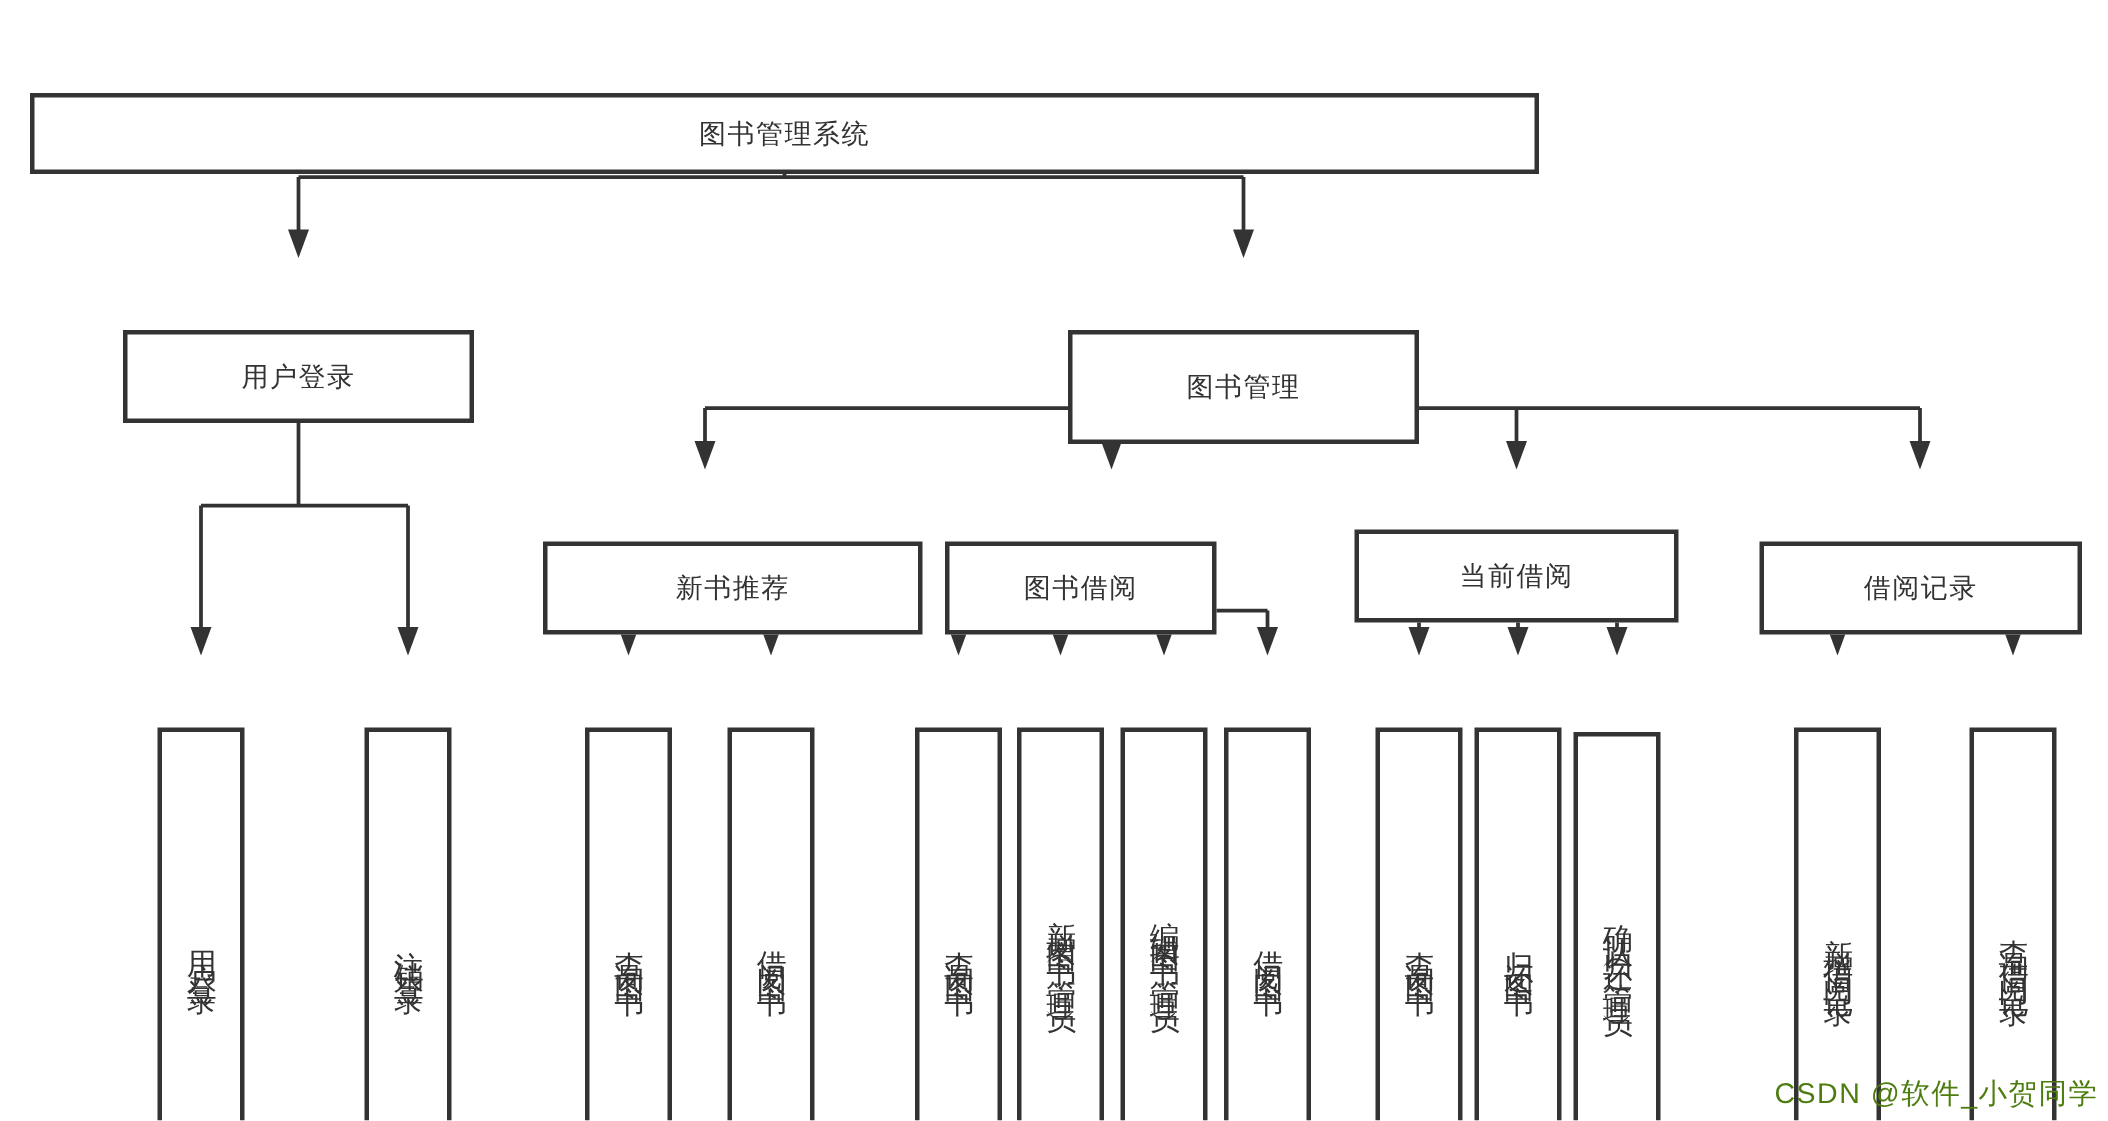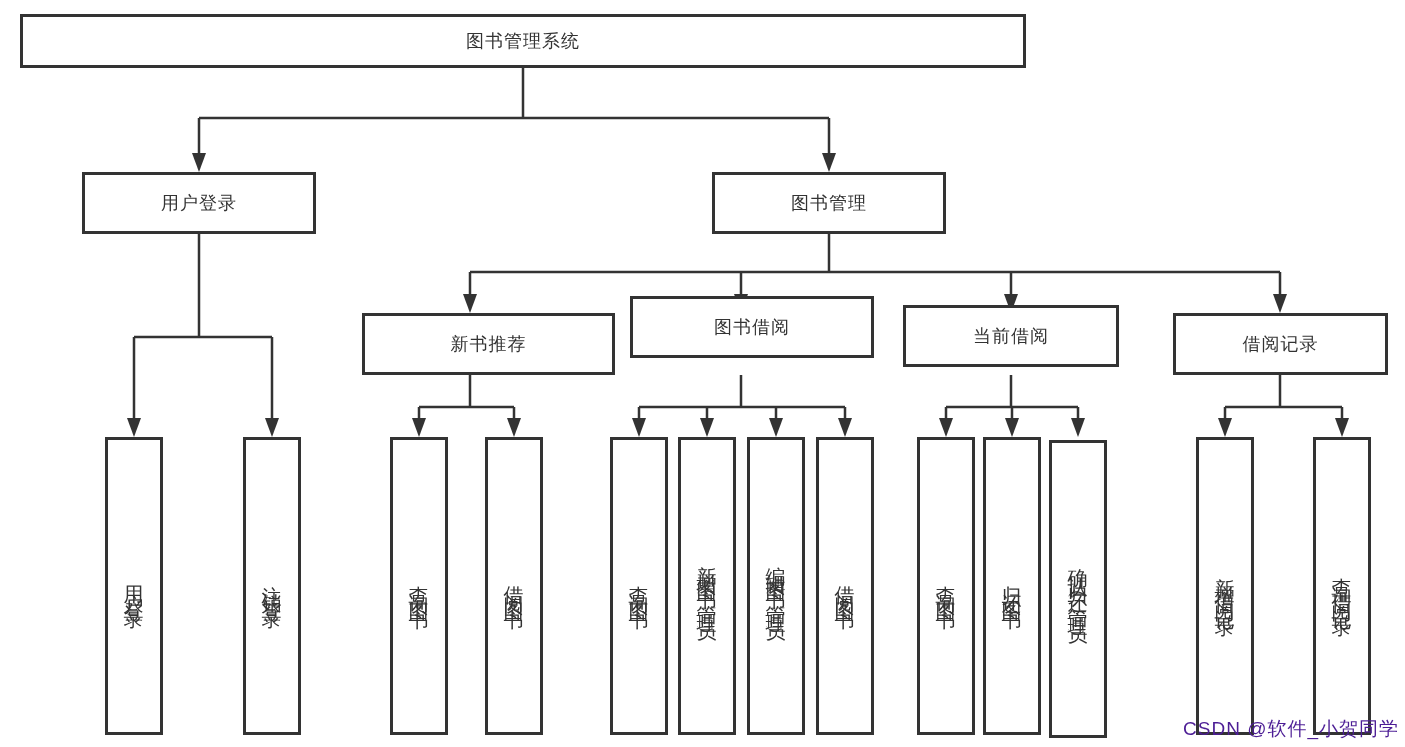--- a/index.html
+++ b/index.html
@@ -15,35 +15,36 @@
   .box{
     position:absolute;
     box-sizing:border-box;
     border:3px solid #333333;
     background:#ffffff;
     display:flex;
     align-items:center;
     justify-content:center;
     text-align:left;
     z-index:2;
+    margin-top:48px;
   }
   .h{font-size:18px;letter-spacing:1px;}
   .v{
     writing-mode:vertical-lr;
     font-size:20px;
     letter-spacing:8px;
     line-height:1;
     padding:6px 0;
   }
   .watermark{
     position:absolute;
     top:716px;
     right:6px;
     font-size:19px;
-    color:#4c1d95;
+    color:#4d7c0f;
     letter-spacing:1px;
     z-index:3;
     white-space:nowrap;
   }
 </style>
 </head>
 <body>
 
 <div class="canvas">
 
@@ -79,24 +80,24 @@
       <use href="#ah" x="1012" y="437"></use>
       <use href="#ah" x="1078" y="437"></use>
       <use href="#ah" x="1225" y="437"></use>
       <use href="#ah" x="1342" y="437"></use>
     </g>
   </svg>
 
   <div class="box h" style="left:20px;top:14px;width:1006px;height:54px">图书管理系统</div>
 
   <div class="box h" style="left:82px;top:172px;width:234px;height:62px">用户登录</div>
-  <div class="box h" style="left:712px;top:172px;width:234px;height:62px">图书管理</div>
+  <div class="box h" style="left:712px;top:172px;width:234px;height:76px">图书管理</div>
 
   <div class="box h" style="left:362px;top:313px;width:253px;height:62px">新书推荐</div>
-  <div class="box h" style="left:630px;top:296px;width:244px;height:62px">图书借阅</div>
+  <div class="box h" style="left:630px;top:313px;width:181px;height:62px">图书借阅</div>
   <div class="box h" style="left:903px;top:305px;width:216px;height:62px">当前借阅</div>
   <div class="box h" style="left:1173px;top:313px;width:215px;height:62px">借阅记录</div>
 
   <div class="box v" style="left:105px;top:437px;width:58px;height:298px">用户登录</div>
   <div class="box v" style="left:243px;top:437px;width:58px;height:298px">注销登录</div>
 
   <div class="box v" style="left:390px;top:437px;width:58px;height:298px">查询图书</div>
   <div class="box v" style="left:485px;top:437px;width:58px;height:298px">借阅图书</div>
 
   <div class="box v" style="left:610px;top:437px;width:58px;height:298px">查询图书</div>

